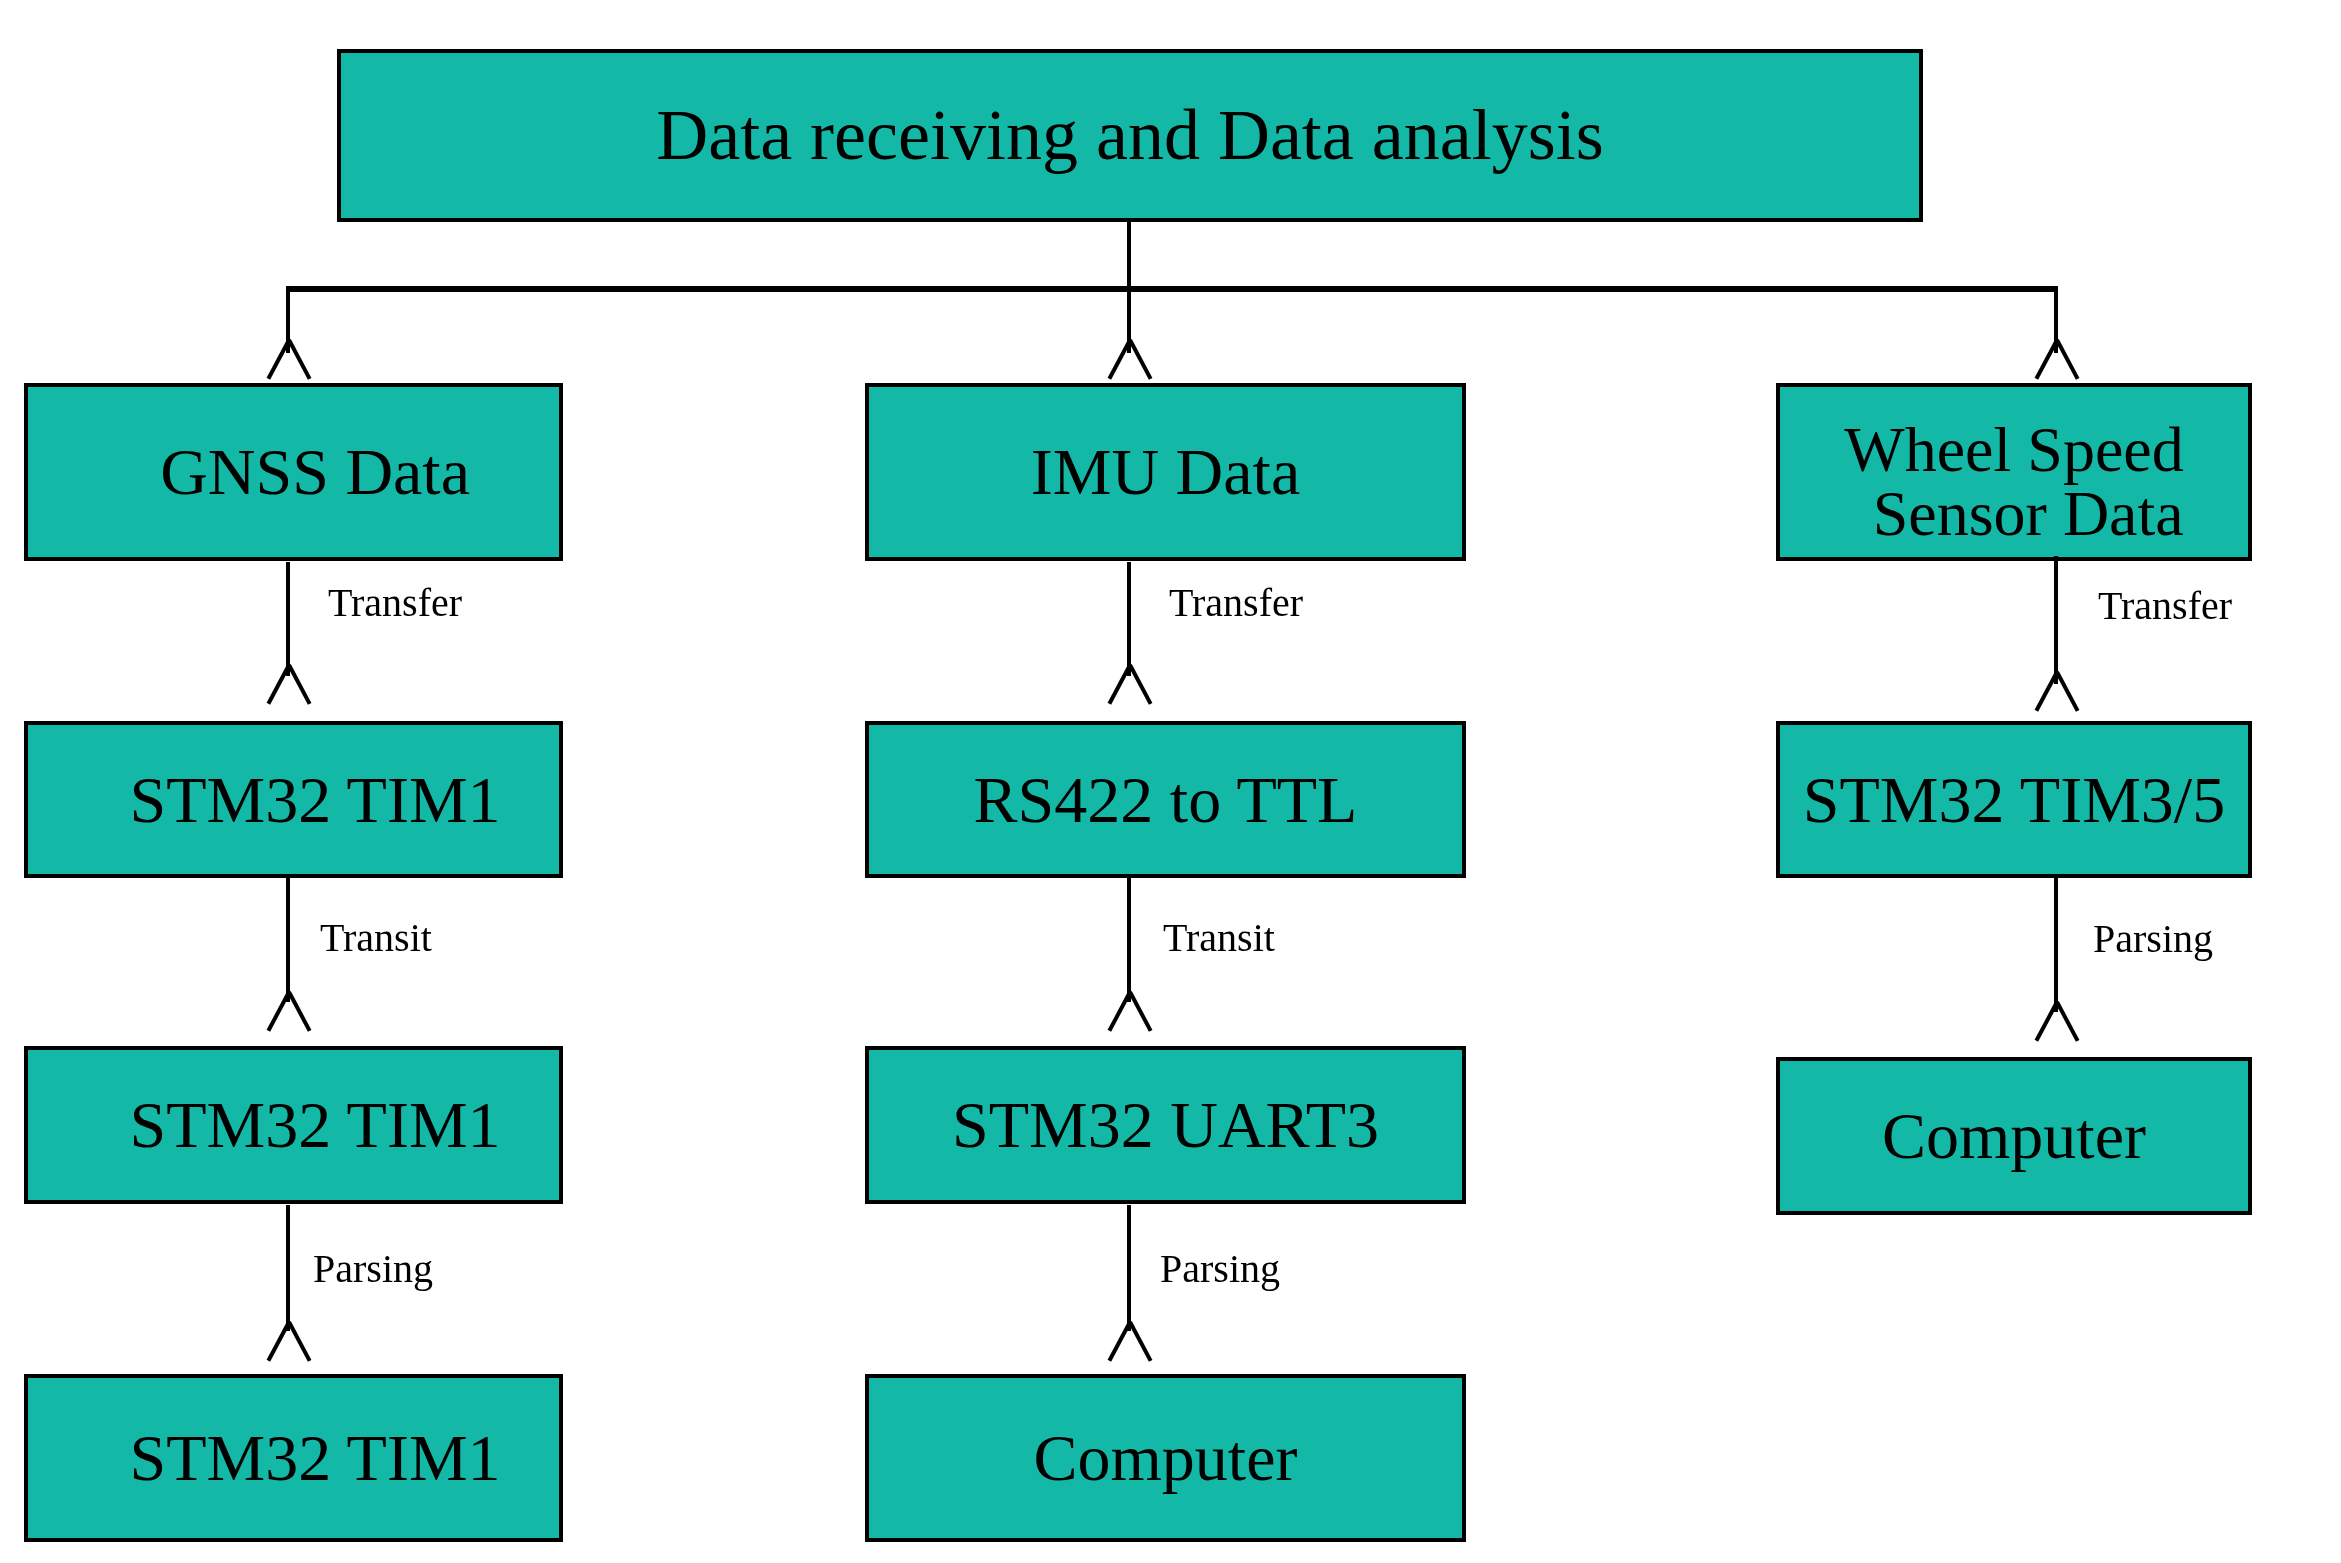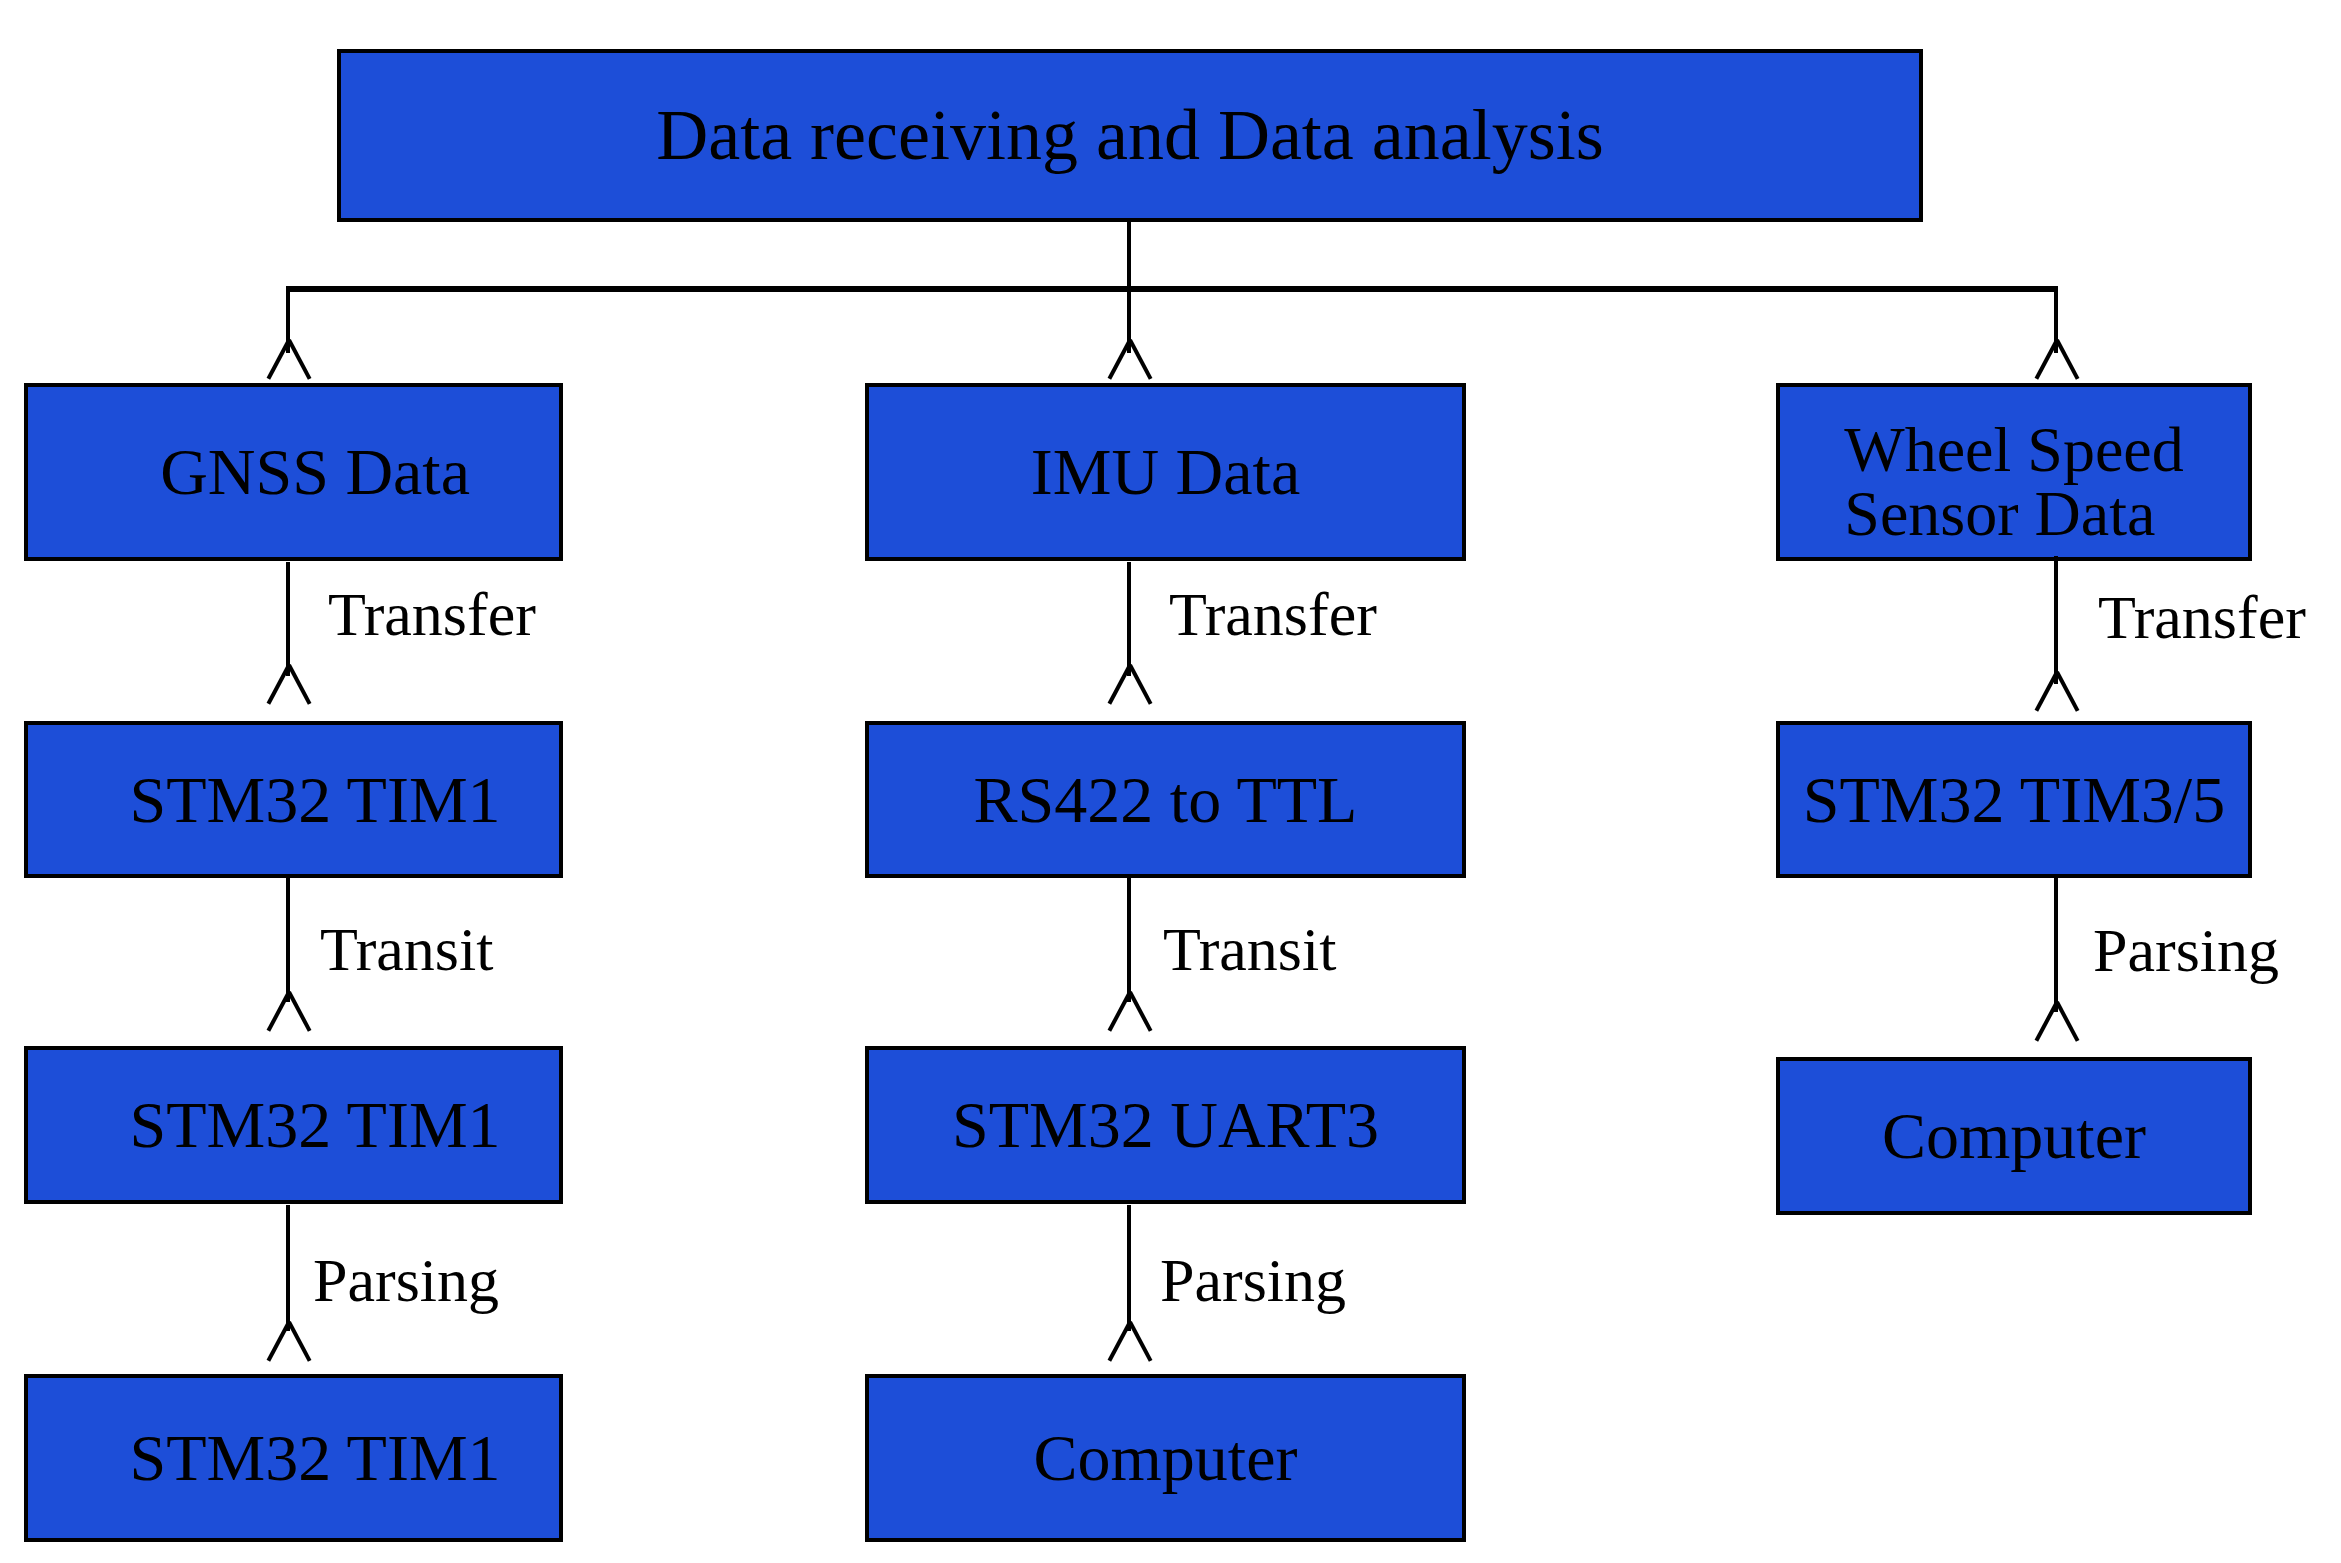--- a/index.html
+++ b/index.html
@@ -15,25 +15,25 @@
     background: #ffffff;
     font-family: "Liberation Serif", "DejaVu Serif", serif;
     color: #000000;
     overflow: hidden;
   }
   
   .node {
     position: absolute;
     box-sizing: border-box;
     border: 4.2px solid #000000;
-    background: #1d4ed8;
+    background: #14b8a6;
     display: flex;
     align-items: center;
     justify-content: center;
-    text-align: left;
+    text-align: right;
     line-height: 1.06;
     white-space: pre;
   }
   .node-label {
     display: block;
     white-space: pre-line;
   }
   
   #node-root {
     left: 337px;
@@ -98,21 +98,21 @@
     height: 44px;
     background: #000000;
     transform-origin: top center;
   }
   .arrowhead.thin::before { transform: rotate(28deg); }
   .arrowhead.thin::after  { transform: rotate(-28deg); }
 
   
   .edge-label {
     position: absolute;
-    font-size: 62px;
+    font-size: 40px;
     line-height: 1;
     white-space: nowrap;
   }
 </style>
 </head>
 <body>
 
 <div id="stage">
 
   <div class="node" id="node-root">

